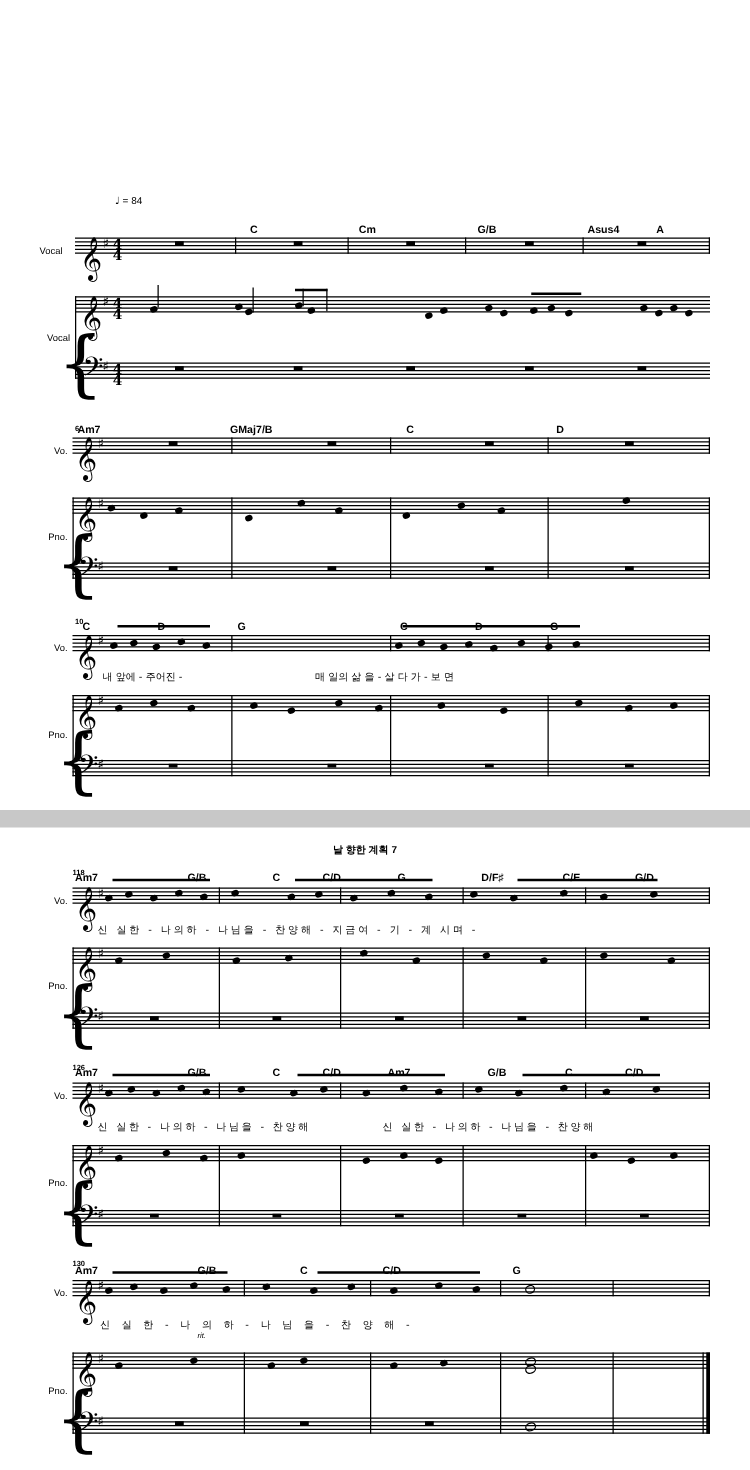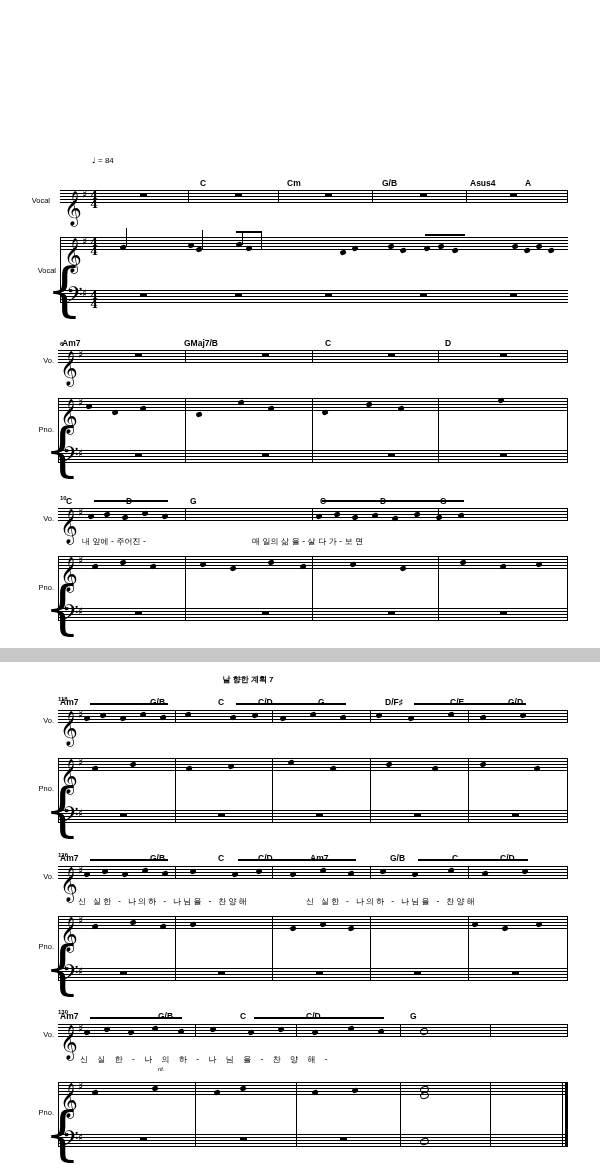--- a/index.html
+++ b/index.html
@@ -21,21 +21,21 @@
     font-size:15px;color:#000;
   }
   .credits{
     position:absolute;top:114px;right:34px;text-align:right;line-height:1.35;
   }
   .credits .c1{font-size:10px;letter-spacing:.5px;}
   .credits .c2{font-size:11px;}
   .credits .c3{font-size:7.5px;font-style:italic;}
   .pagehdr{
     position:absolute;top:674px;left:0;width:496px;text-align:center;
-    font-size:8px;font-weight:bold;
+    font-size:8px;font-weight:bold;padding-left:44px;
   }
   .pagebreak{
     position:absolute;left:0;top:648px;width:600px;height:14px;background:#c8c8c8;
   }
   
   .system{position:absolute;}
   .stafflabel{
     position:absolute;font-size:7.5px;color:#000;text-align:right;
   }
   .brace{
@@ -383,20 +383,21 @@
     <div class="beam" style="left:90px;top:703px;width:78px;"></div>
     <div class="beam" style="left:236px;top:703px;width:110px;"></div>
     <div class="beam" style="left:414px;top:703px;width:112px;"></div>
 
     <div class="barline" style="left:175px;top:710px;height:13px;"></div>
     <div class="barline" style="left:272px;top:710px;height:13px;"></div>
     <div class="barline" style="left:370px;top:710px;height:13px;"></div>
     <div class="barline" style="left:468px;top:710px;height:13px;"></div>
     <div class="barline" style="left:567px;top:710px;height:13px;"></div>
 
+    <div class="lyric" style="left:78px;top:738px;letter-spacing:2.3px;">신 실한 - 나의하 - 나님을 - 찬양해 - 지금여 - 기 - 계 시며 -</div>
 
     <div class="brace" style="left:44px;top:810px;">{</div>
     <div class="barline" style="left:58px;top:758px;height:65px;"></div>
     <div class="staff" style="left:58px;top:758px;width:510px;height:13px;">
       <div class="ln"></div>
         <div class="ln"></div>
         <div class="ln"></div>
         <div class="ln"></div>
         <div class="ln"></div>
     </div>

